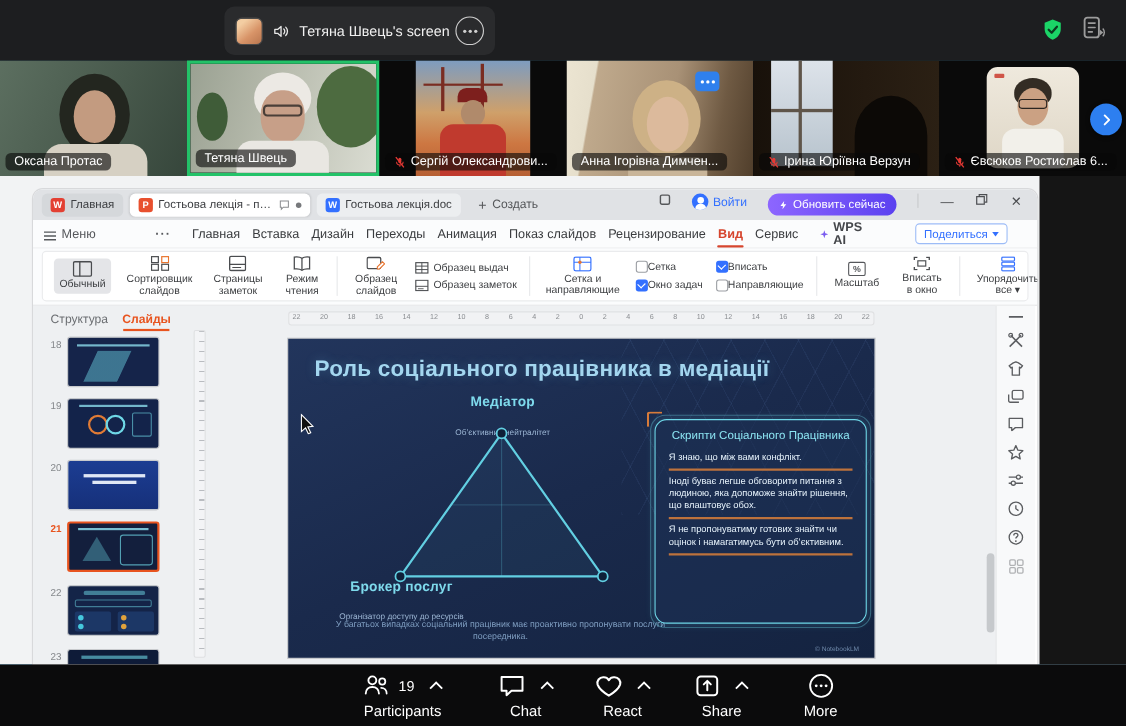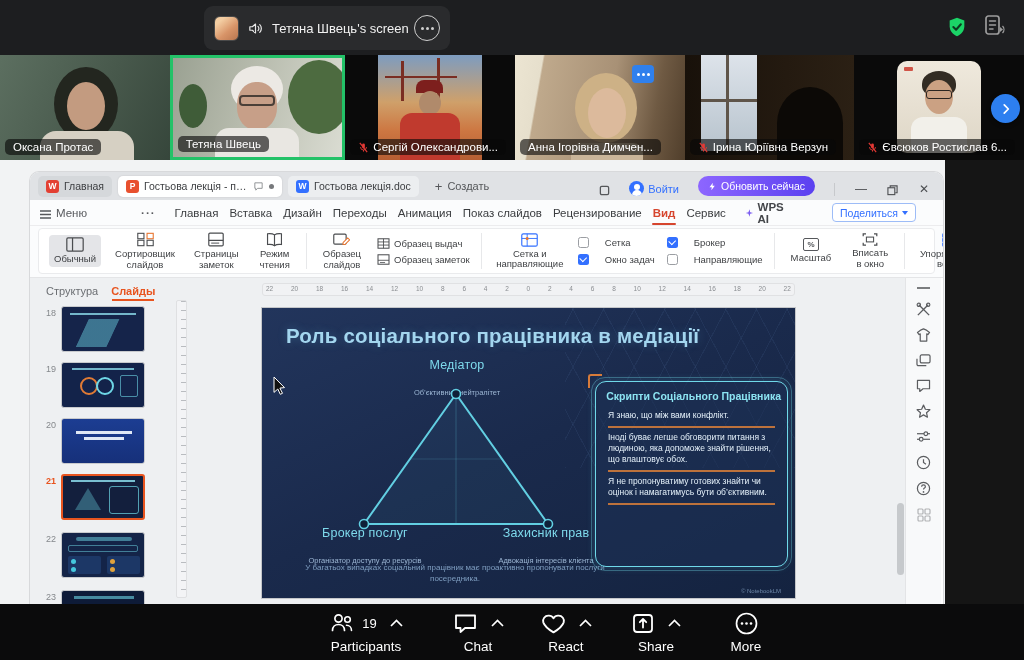--- a/index.html
+++ b/index.html
@@ -34,21 +34,21 @@
   
   .wps{position:absolute;left:30px;top:12px;width:913px;height:432px;background:#fff;border-radius:9px 9px 0 0;overflow:hidden;font-size:11px;color:#3a3c3f;box-shadow:0 0 0 1px #d8d9db}
   .tabbar{height:28px;background:#e0e2e5;display:flex;align-items:center;padding:0 8px;gap:6px}
   .wtab{height:21px;border-radius:5px;display:flex;align-items:center;padding:0 8px;gap:5px;font-size:10.5px;color:#3c3e41;white-space:nowrap}
   .wtab.home{background:#d5d8db}
   .wtab.on{background:#fff;box-shadow:0 0 2px rgba(0,0,0,.12)}
   .wtab.doc{background:#eceef0}
   .applogo{width:13px;height:13px;border-radius:3px;color:#fff;font-size:8.5px;font-weight:bold;display:flex;align-items:center;justify-content:center;flex:none}
   .newtab{display:flex;align-items:center;gap:5px;color:#55575a;font-size:11px;margin-left:10px}
   .newtab b{font-size:13px;font-weight:normal}
-  .tb-right{margin-left:auto;display:flex;align-items:flex-end;gap:19px;padding-right:4px}
+  .tb-right{margin-left:auto;display:flex;align-items:flex-start;gap:19px;padding-right:4px}
   .login{display:flex;align-items:center;gap:4px;color:#3370ff;font-size:11px}
   .avatar16{width:15px;height:15px;border-radius:50%;background:#3370ff;position:relative;overflow:hidden}
   .avatar16:before{content:"";position:absolute;left:4.5px;top:2.5px;width:6px;height:6px;border-radius:50%;background:#fff}
   .avatar16:after{content:"";position:absolute;left:2.5px;top:9px;width:10px;height:7px;border-radius:5px 5px 0 0;background:#fff}
   .update-pill{height:20px;border-radius:10px;background:linear-gradient(90deg,#8d66ff,#5b41f0);color:#fff;font-size:10.5px;display:flex;align-items:center;gap:4px;padding:0 10px}
   .winbtn{color:#4c4e51;font-size:12px;width:14px;text-align:center}
   .vdiv{width:1px;height:13px;background:#c7c9cc}
 
   
   .menubar{height:26px;background:#fbfcfd;border-bottom:1px solid #ececee;display:flex;align-items:center;padding:0 10px;gap:9px;font-size:11.5px;color:#3a3c3f}
@@ -63,21 +63,21 @@
   
   .ribbon{height:52px;background:#fbfcfd;border-bottom:1px solid #e4e5e7;padding:2px 8px}
   .ribbon-panel{height:46px;background:#fff;border:1px solid #eaebed;border-radius:4px;display:flex;align-items:center;padding:0 10px;gap:11px}
   .vm{display:flex;flex-direction:column;align-items:center;justify-content:center;gap:2px;font-size:9.5px;color:#3d3f42;text-align:center;line-height:1.08;padding:2px 5px;border-radius:4px}
   .vm.sel{background:#e4e5e8}
   .rsep{width:1px;height:36px;background:#e7e8ea;flex:none}
   .mini-rows{display:flex;flex-direction:column;gap:5px}
   .mini-row{display:flex;align-items:center;gap:4px;font-size:9.5px;color:#3d3f42;white-space:nowrap}
   .cbgrid{display:flex;gap:12px}
   .cbcol{display:flex;flex-direction:column;gap:6px}
-  .cbitem{display:flex;align-items:center;gap:16px;font-size:9.5px;color:#3d3f42;white-space:nowrap}
+  .cbitem{display:flex;align-items:center;gap:0;font-size:9.5px;color:#3d3f42;white-space:nowrap}
   .cbox{width:11px;height:11px;border-radius:2.5px;flex:none;position:relative}
   .cbox.un{border:1px solid #9b9ea3;background:#fff}
   .cbox.ck{background:#3370ff}
   .cbox.ck:after{content:"";position:absolute;left:2.5px;top:1.5px;width:5px;height:3.5px;border-left:1.5px solid #fff;border-bottom:1.5px solid #fff;transform:rotate(-45deg)}
   .pcticon{width:16px;height:13px;border:1.2px solid #55575b;border-radius:2px;font-size:8px;display:flex;align-items:center;justify-content:center;color:#55575b;font-weight:bold}
 
   
   .workspace{position:absolute;left:0;top:106px;width:911px;height:326px;background:#eef0f2}
   .sidebar{position:absolute;left:10px;top:0;width:132px;height:326px;overflow:hidden}
   .sbtabs{display:flex;align-items:center;gap:13px;padding:7px 4px 4px 6px;font-size:11px;color:#6b6e72}
@@ -97,28 +97,28 @@
   .rpanel{position:absolute;left:875px;top:0;width:36px;height:326px;background:#f8f9fa;border-left:1px solid #e3e4e6;display:flex;flex-direction:column;align-items:center;padding-top:8px;gap:11.5px}
   .rpanel svg{display:block}
 
   
   .slide{position:absolute;left:232px;top:30px;width:533px;height:290px;background:linear-gradient(155deg,#22355c 0%,#1a2a4c 48%,#142340 100%);overflow:hidden;box-shadow:0 0 0 1px #c4c6c9}
   .gridpat{position:absolute;right:0;top:0;width:230px;height:160px;opacity:.55;background:
     repeating-linear-gradient(62deg,rgba(122,165,225,.14) 0 1px,transparent 1px 27px),
     repeating-linear-gradient(-62deg,rgba(122,165,225,.14) 0 1px,transparent 1px 27px)}
   .stitle{position:absolute;left:24px;top:16px;font-size:20.5px;font-weight:bold;color:#a3d6ef;letter-spacing:.2px;text-shadow:0 0 10px rgba(110,200,240,.25)}
   .node{position:absolute;text-align:center}
-  .node h3{font-size:12.5px;font-weight:normal;color:#7edaec;letter-spacing:.2px}
+  .node h3{font-size:12.5px;font-weight:bold;color:#7edaec;letter-spacing:.2px}
   .node p{font-size:7.5px;color:#9cb6d4;line-height:1.25;margin-top:16px}
   .sfooter{position:absolute;left:30px;top:255px;width:326px;text-align:center;font-size:8px;color:#7f9ec1;line-height:1.35}
   .watermark{position:absolute;right:14px;bottom:4px;font-size:6px;color:#6d87a8}
   .scripts{position:absolute;left:333px;top:73px;width:193px;height:186px;border:1.5px solid #6fd9e9;border-radius:11px;background:rgba(30,50,86,.55);box-shadow:0 0 9px rgba(111,217,233,.22)}
   .scripts:before{content:"";position:absolute;inset:-5px;border:1px solid rgba(111,217,233,.35);border-radius:14px;pointer-events:none}
   .scripts:after{content:"";position:absolute;left:-8px;top:-8px;width:12px;height:12px;border-left:2px solid #d77b3a;border-top:2px solid #d77b3a;border-radius:3px 0 0 0}
-  .scripts h4{text-align:right;font-size:10.5px;font-weight:bold;color:#8ce4f2;padding:8px 6px 2px}
+  .scripts h4{text-align:center;font-size:10.5px;font-weight:normal;color:#8ce4f2;padding:8px 6px 2px}
   .scripts-list{padding:2px 12px 6px}
   .scripts-list p{font-size:8.5px;color:#e6f2fb;line-height:1.3;padding:4px 0 5px;border-bottom:2px solid rgba(207,122,58,.9)}
 
   
   .btoolbar{position:absolute;left:0;top:604px;width:1024px;height:56px;background:#0b0b0c}
   .zbtn{position:absolute;top:6px;display:flex;flex-direction:column;align-items:center;gap:3px}
   .zbtn .row{display:flex;align-items:center;gap:13px;height:26px}
   .zbtn .cnt{color:#fff;font-size:13px;margin-left:-6px}
   .zbtn .lbl{color:#fff;font-size:13.5px;white-space:nowrap}
 
@@ -448,21 +448,21 @@
                   <span>Сетка</span>
                 </div>
               <div class="cbitem">
                   <span class="cbox ck"></span>
                   <span>Окно задач</span>
                 </div>
             </div>
             <div class="cbcol">
               <div class="cbitem">
                   <span class="cbox ck"></span>
-                  <span>Брокер</span>
+                  <span>Вписать</span>
                 </div>
               <div class="cbitem">
                   <span class="cbox un"></span>
                   <span>Направляющие</span>
                 </div>
             </div>
           </div>
           <div class="rsep"></div>
           <div class="vm">
             <span class="pcticon">%</span>
@@ -594,24 +594,20 @@
             <line x1="60" y1="75" x2="152" y2="75" stroke="rgba(98,207,226,0.18)" stroke-width="1"></line>
             <circle cx="106" cy="10" r="4.5" fill="#0f2038" stroke="#62cfe2" stroke-width="1.6"></circle>
             <circle cx="14" cy="140" r="4.5" fill="#0f2038" stroke="#62cfe2" stroke-width="1.6"></circle>
             <circle cx="198" cy="140" r="4.5" fill="#0f2038" stroke="#62cfe2" stroke-width="1.6"></circle>
           </svg>
 
           <div class="node" style="left:22px;top:218px;width:162px">
             <h3>Брокер послуг</h3>
             <p>Організатор доступу до ресурсів</p>
           </div>
-          <div class="node" style="left:203px;top:218px;width:162px">
-            <h3>Захисник прав</h3>
-            <p>Адвокація інтересів клієнта</p>
-          </div>
 
           <div class="sfooter">У багатьох випадках соціальний працівник має проактивно пропонувати послуги посередника.</div>
 
           <div class="scripts">
             <h4>Скрипти Соціального Працівника</h4>
             <div class="scripts-list">
               <p>Я знаю, що між вами конфлікт.</p>
               <p>Іноді буває легше обговорити питання з людиною, яка допоможе знайти рішення, що влаштовує обох.</p>
               <p>Я не пропонуватиму готових знайти чи оцінок і намагатимусь бути об’єктивним.</p>
             </div>

